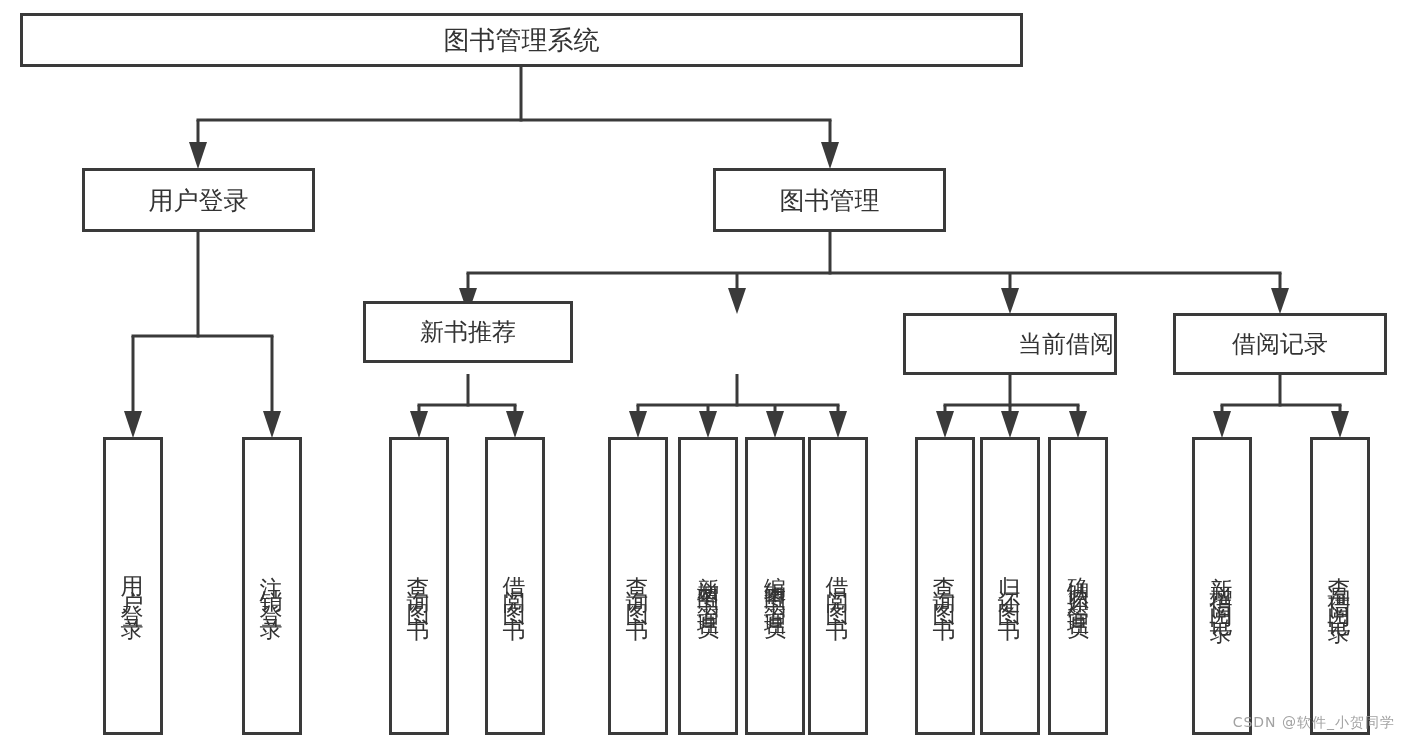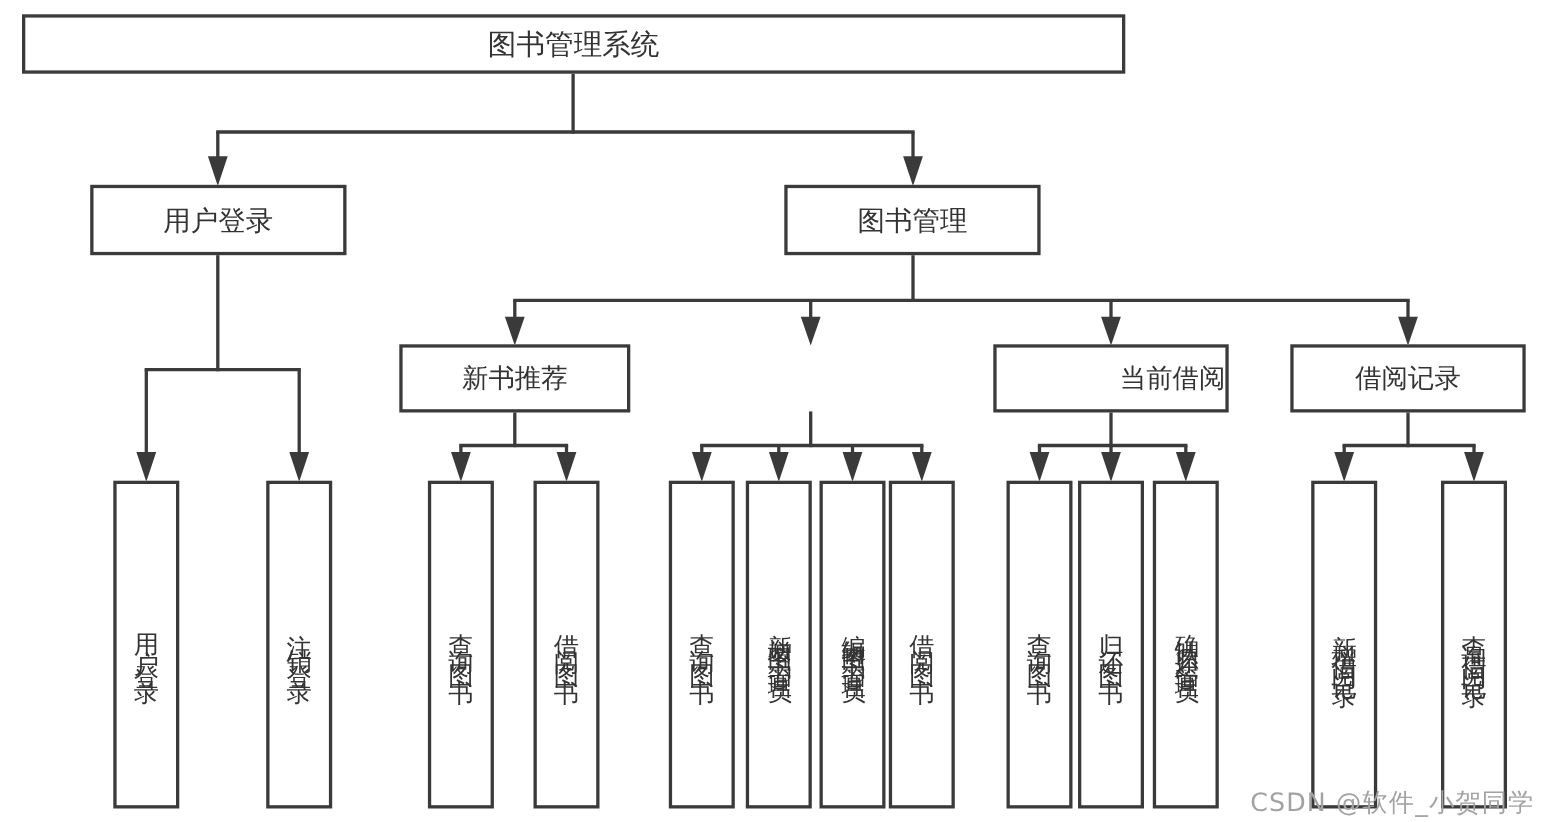--- a/index.html
+++ b/index.html
@@ -52,21 +52,21 @@
     text-orientation: mixed;
     color: #333333;
   }
   .v4 { font-size: 23px; letter-spacing: 14px; }
   .v6 { font-size: 23px; letter-spacing: 9px;  }
   .v9 { font-size: 22px; letter-spacing: 6px;  }
   #watermark {
     position: absolute;
     right: 10px;
     top: 714px;
-    font-size: 23px;
+    font-size: 14px;
     color: #a2a2a2;
     letter-spacing: 1px;
     z-index: 10;
     pointer-events: none;
   }
   line    { stroke: #3a3a3a; stroke-width: 3; }
   polygon { fill: #3a3a3a; }
 </style>
 </head>
 <body>
@@ -153,21 +153,21 @@
     <span>图书管理系统</span>
   </div>
 
   <div class="node lvl2-node" style="left:82px; top:168px; width:233px; height:64px;">
     <span>用户登录</span>
   </div>
   <div class="node lvl2-node" style="left:713px; top:168px; width:233px; height:64px;">
     <span>图书管理</span>
   </div>
 
-  <div class="node lvl3-node" style="left:363px; top:313px; width:210px; height:62px;">
+  <div class="node lvl3-node" style="left:363px; top:301px; width:210px; height:62px;">
     <span>新书推荐</span>
   </div>
   <div class="node lvl3-node" style="left:903px; top:313px; width:214px; height:62px;justify-content:flex-end;">
     <span>当前借阅</span>
   </div>
   <div class="node lvl3-node" style="left:1173px; top:313px; width:214px; height:62px;">
     <span>借阅记录</span>
   </div>
 
   <div class="leaf" style="left:103px;">

